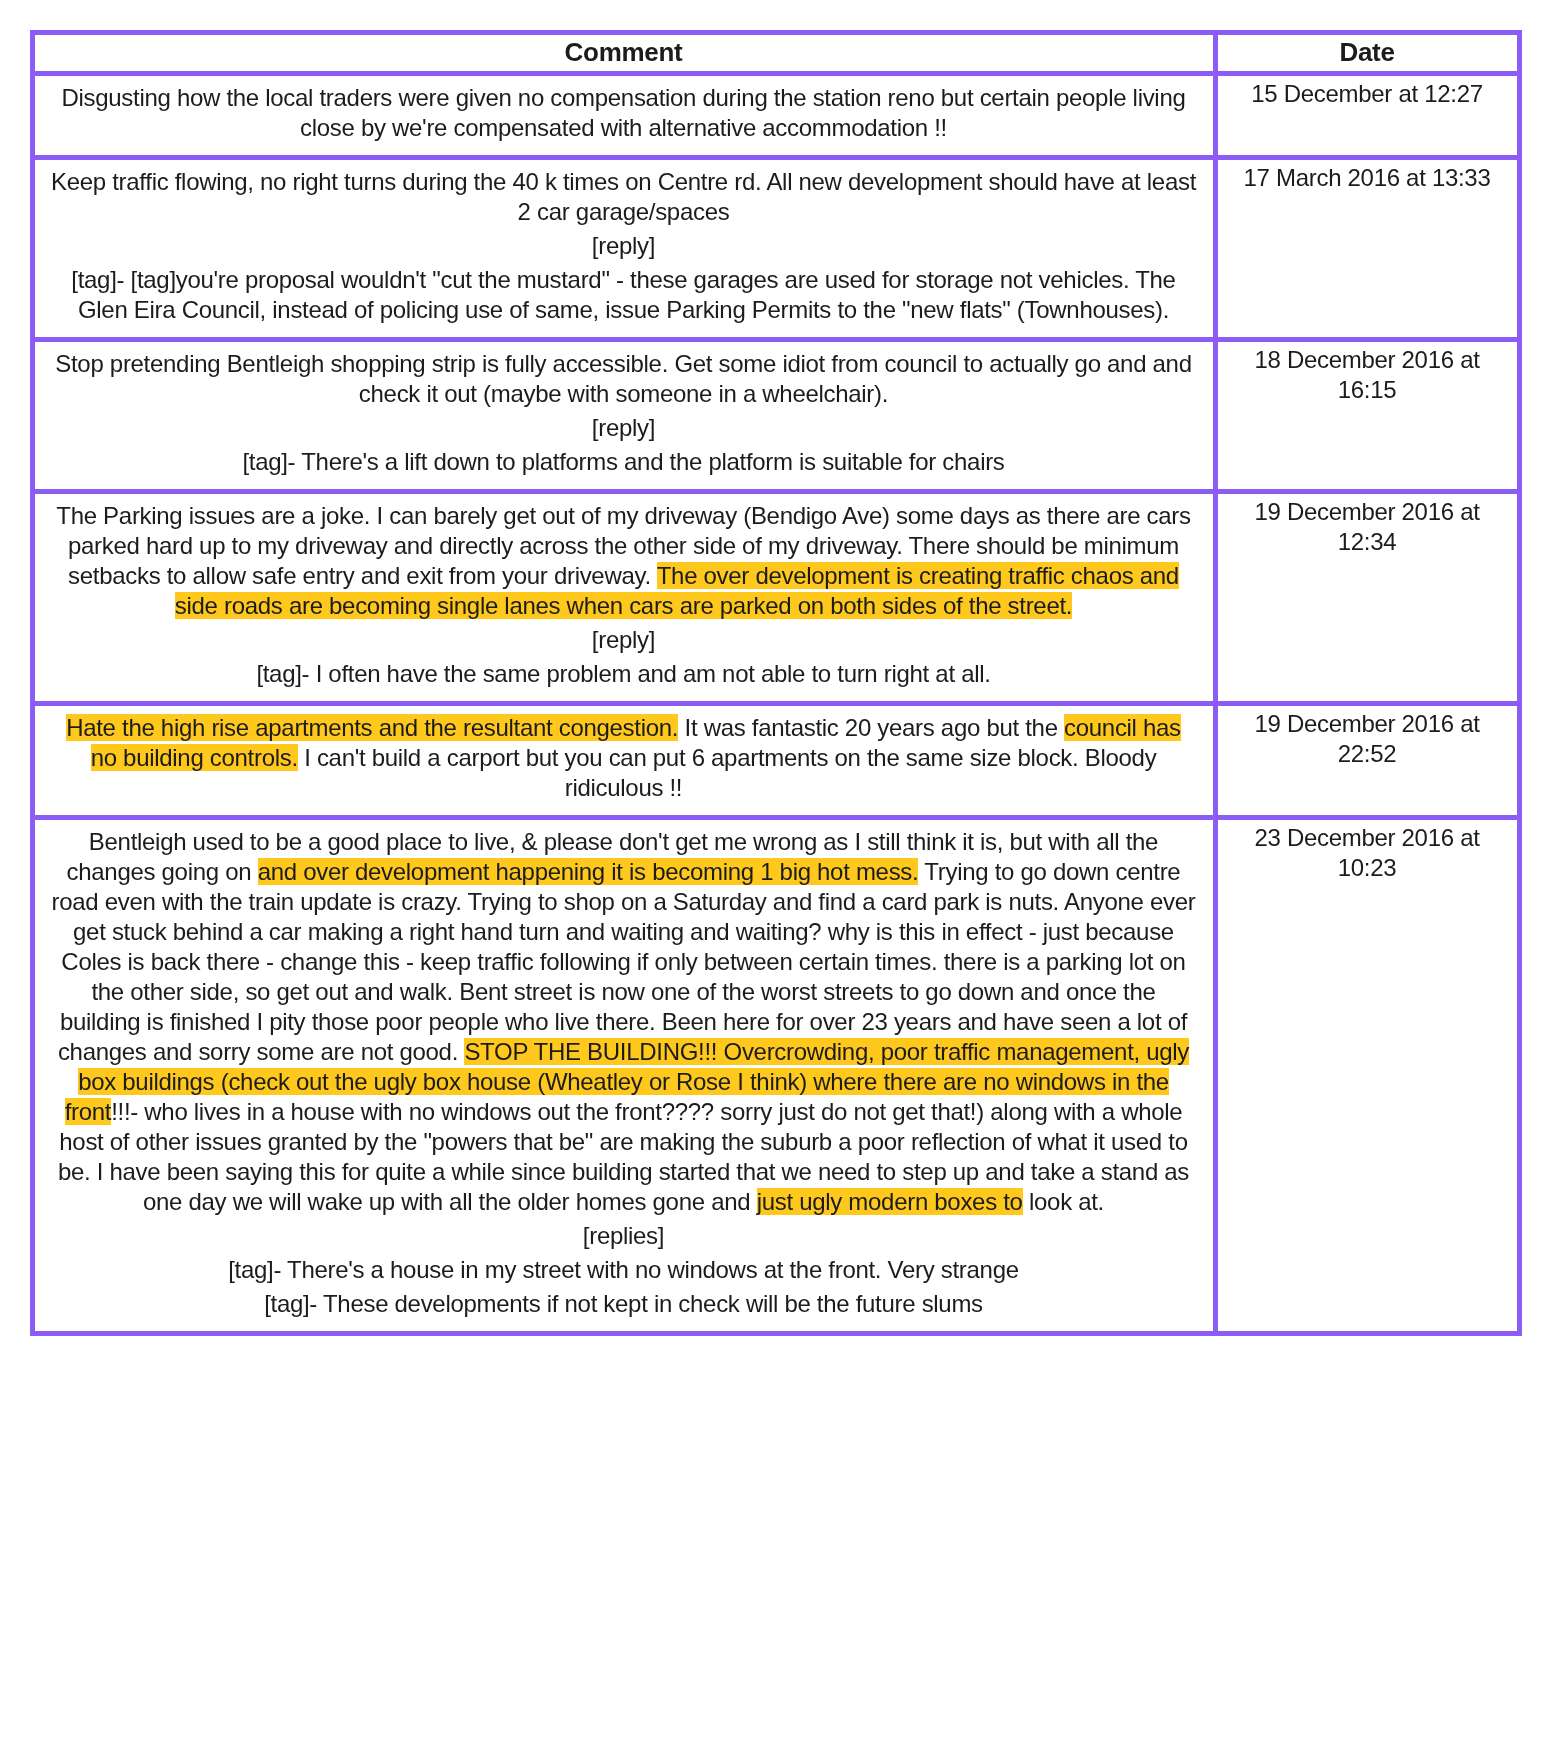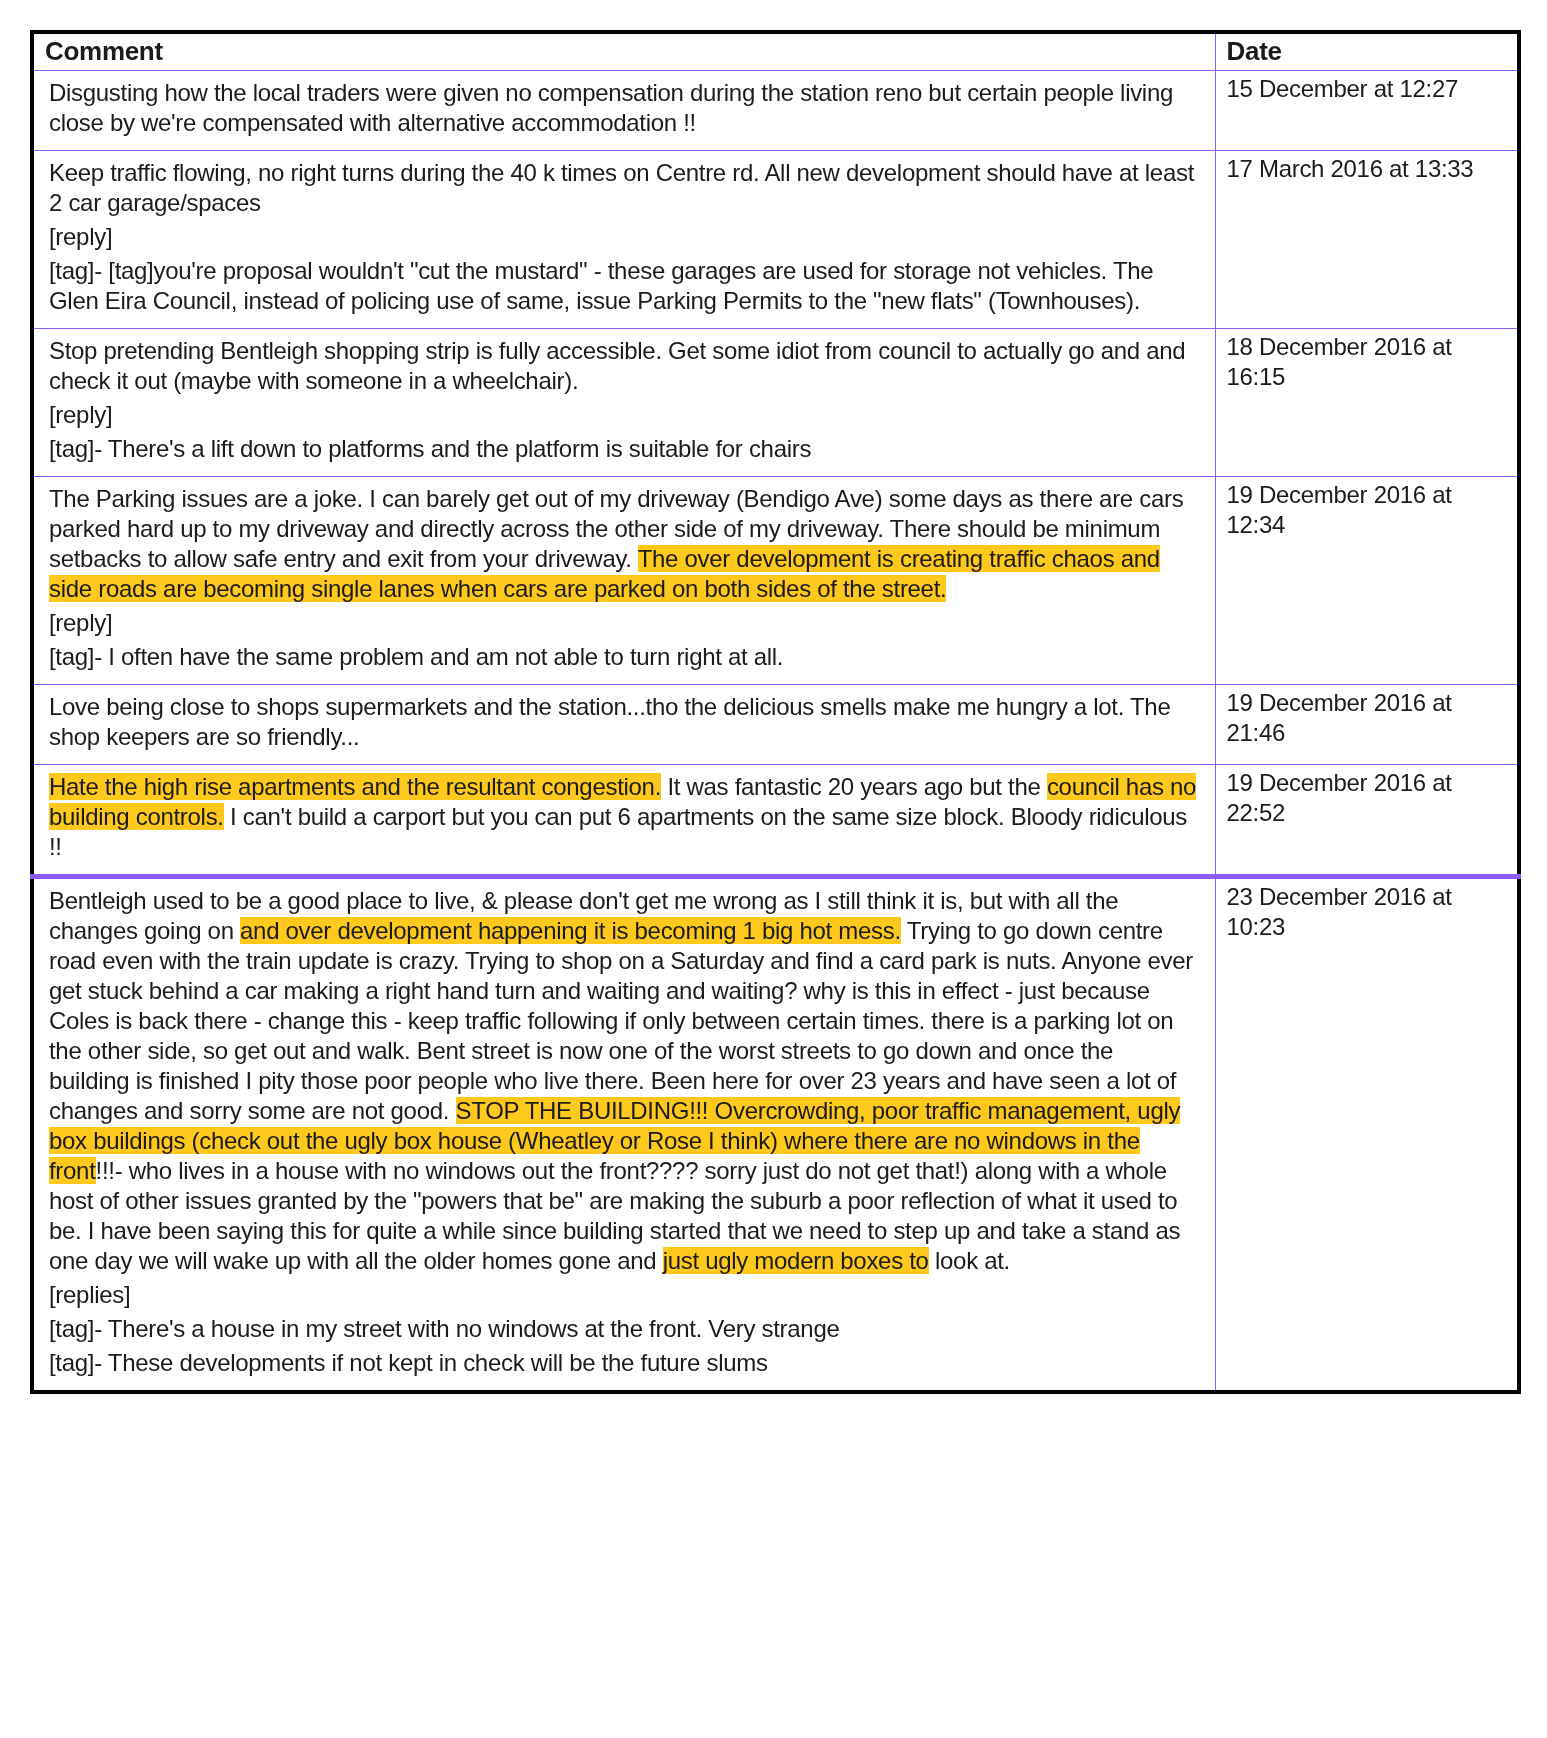--- a/index.html
+++ b/index.html
@@ -17,23 +17,23 @@
     padding: 30px;
   }
   table.comments {
     border-collapse: collapse;
     table-layout: fixed;
     width: 1487px;
     border: 4px solid #000;
   }
   table.comments th,
   table.comments td {
-    border: 1px solid #8b5cf6;
+    border: 5px solid #8b5cf6;
     vertical-align: top;
-    text-align: left;
+    text-align: center;
     padding: 3px 12px 8px 11px;
     font-size: 24px;
     line-height: 30px;
     letter-spacing: -0.3px;
     word-wrap: break-word;
   }
   table.comments th {
     font-weight: bold;
     font-size: 26px;
     padding-top: 2px;
@@ -93,26 +93,20 @@
         <tr>
           <td>
             <div class="comment-line"><span>The Parking issues are a joke. I can barely get out of my driveway (Bendigo Ave) some days as there are cars parked hard up to my driveway and directly across the other side of my driveway. There should be minimum setbacks to allow safe entry and exit from your driveway. </span><span class="hl">The over development is creating traffic chaos and side roads are becoming single lanes when cars are parked on both sides of the street.</span></div>
             <div class="comment-line"><span>[reply]</span></div>
             <div class="comment-line"><span>[tag]- I often have the same problem and am not able to turn right at all.</span></div>
           </td>
           <td class="date-cell">19 December 2016 at 12:34</td>
         </tr>
         <tr>
           <td>
-            <div class="comment-line"><span>Love being close to shops supermarkets and the station...tho the delicious smells make me hungry a lot. The shop keepers are so friendly...</span></div>
-          </td>
-          <td class="date-cell">19 December 2016 at 21:46</td>
-        </tr>
-        <tr>
-          <td>
             <div class="comment-line"><span class="hl">Hate the high rise apartments and the resultant congestion.</span><span> It was fantastic 20 years ago but the </span><span class="hl">council has no building controls.</span><span> I can't build a carport but you can put 6 apartments on the same size block. Bloody ridiculous !!</span></div>
           </td>
           <td class="date-cell">19 December 2016 at 22:52</td>
         </tr>
         <tr>
           <td>
             <div class="comment-line"><span>Bentleigh used to be a good place to live, &amp; please don't get me wrong as I still think it is, but with all the changes going on </span><span class="hl">and over development happening it is becoming 1 big hot mess.</span><span> Trying to go down centre road even with the train update is crazy. Trying to shop on a Saturday and find a card park is nuts. Anyone ever get stuck behind a car making a right hand turn and waiting and waiting? why is this in effect - just because Coles is back there - change this - keep traffic following if only between certain times. there is a parking lot on the other side, so get out and walk. Bent street is now one of the worst streets to go down and once the building is finished I pity those poor people who live there. Been here for over 23 years and have seen a lot of changes and sorry some are not good. </span><span class="hl">STOP THE BUILDING!!! Overcrowding, poor traffic management, ugly box buildings (check out the ugly box house (Wheatley or Rose I think) where there are no windows in the front</span><span>!!!- who lives in a house with no windows out the front???? sorry just do not get that!) along with a whole host of other issues granted by the "powers that be" are making the suburb a poor reflection of what it used to be. I have been saying this for quite a while since building started that we need to step up and take a stand as one day we will wake up with all the older homes gone and </span><span class="hl">just ugly modern boxes to</span><span> look at.</span></div>
             <div class="comment-line"><span>[replies]</span></div>
             <div class="comment-line"><span>[tag]- There's a house in my street with no windows at the front. Very strange</span></div>
             <div class="comment-line"><span>[tag]- These developments if not kept in check will be the future slums</span></div>

